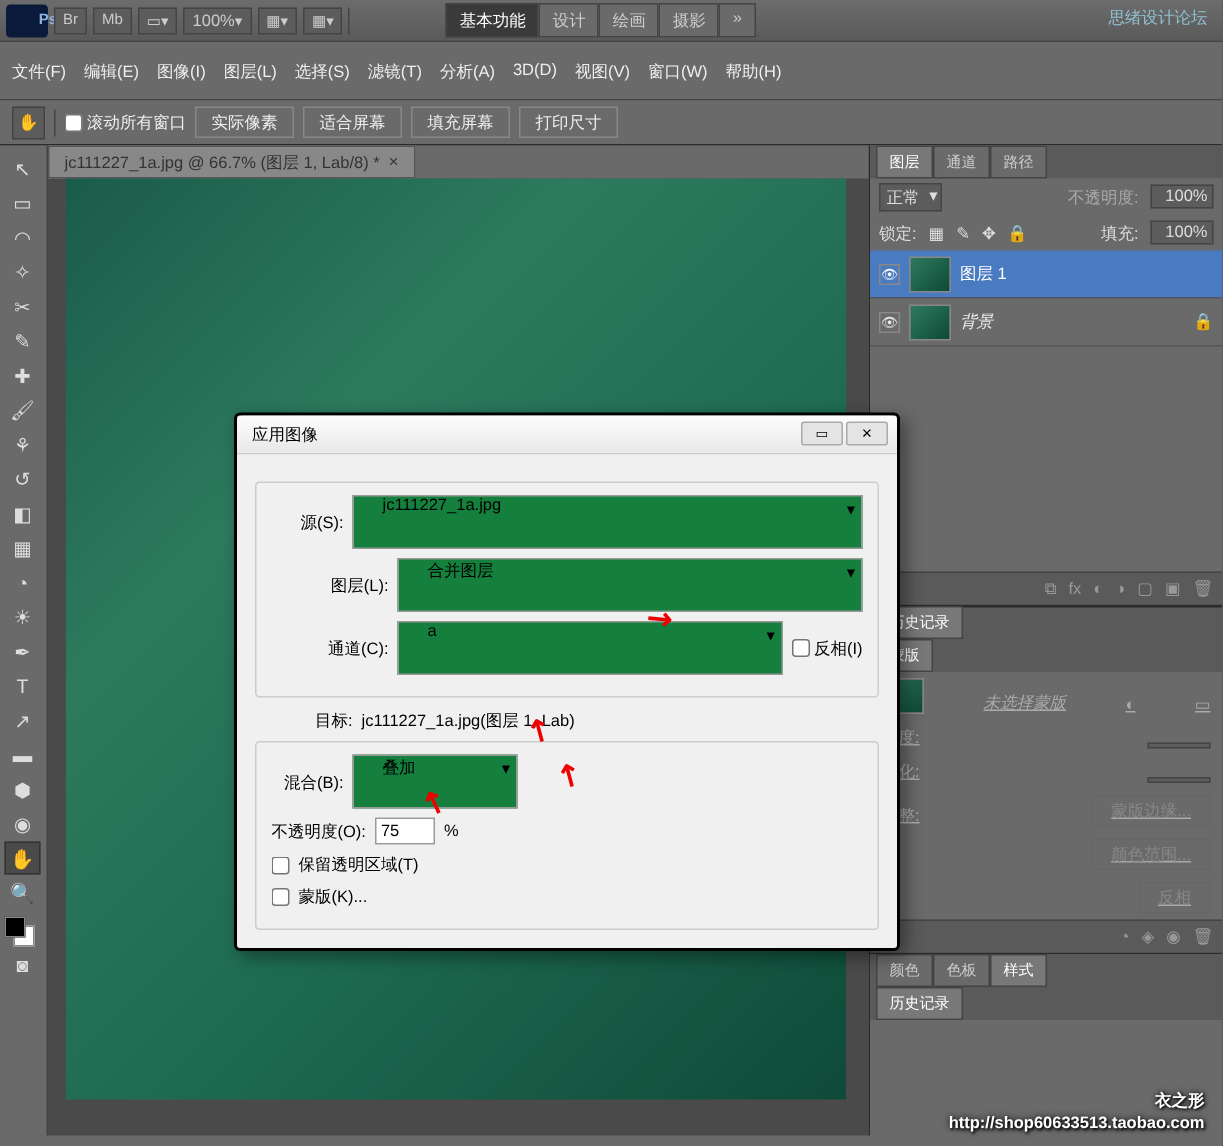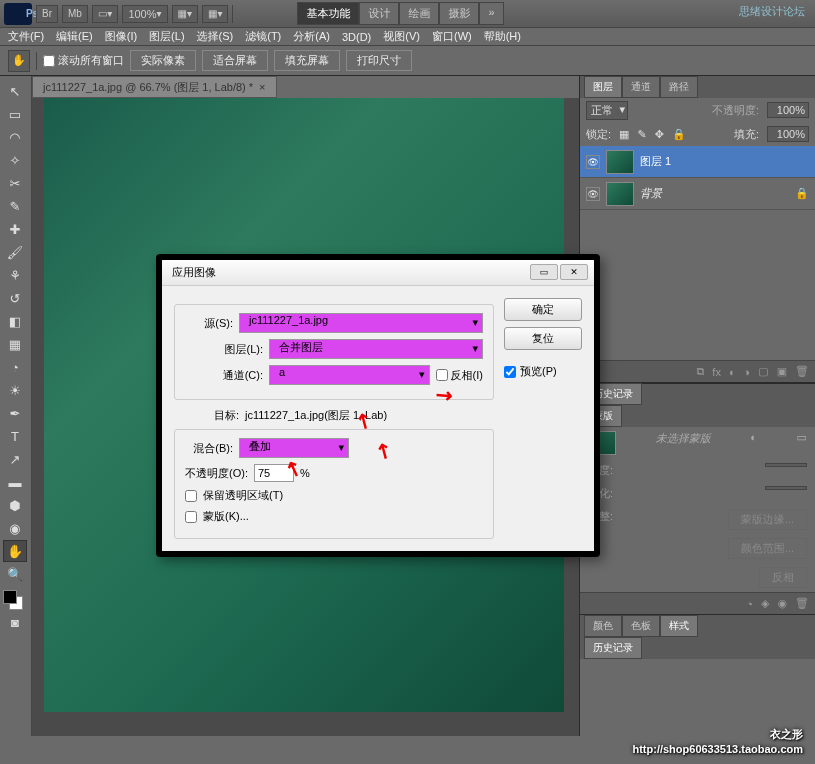--- a/index.html
+++ b/index.html
@@ -9,21 +9,21 @@
 .titlebar { height: 28px; background: linear-gradient(#6c6c6c,#5a5a5a); display: flex; align-items: center; padding: 0 4px; gap: 4px; border-bottom: 1px solid #444; position: relative; }
 .ps-logo { width: 22px; height: 22px; background: #0a1a3a; border-radius: 3px; color: #8db4e0; font-weight: bold; display: flex; align-items: center; justify-content: center; font-size: 10px; padding-left: 28px; }
 .tb-btn { height: 18px; padding: 0 5px; background: #5c5c5c; border: 1px solid #444; color: #ccc; display: flex; align-items: center; justify-content: center; font-size: 10px; }
 .tb-sep { width: 1px; height: 18px; background: #444; }
 .workspace-tabs { display: flex; gap: 0; margin-left: 60px; }
 .ws-tab { padding: 3px 8px; background: #6a6a6a; color: #ccc; border: 1px solid #444; }
 .ws-tab.active { background: #3a3a3a; color: #fff; }
 .logo-right { position: absolute; right: 10px; top: 4px; color: #8fc0d0; font-size: 11px; }
 
 
-.menubar { height: 18px; background: #6a6a6a; display: flex; align-items: center; padding: 0 8px; gap: 12px; color: #eee; border-bottom: 1px solid #444; }
+.menubar { height: 39px; background: #6a6a6a; display: flex; align-items: center; padding: 0 8px; gap: 12px; color: #eee; border-bottom: 1px solid #444; }
 .menu-item { cursor: default; }
 
 
 .optbar { height: 30px; background: #6a6a6a; display: flex; align-items: center; padding: 0 8px; gap: 6px; border-bottom: 1px solid #2a2a2a; }
 .opt-icon { width: 22px; height: 22px; background: #5c5c5c; border: 1px solid #444; display: flex; align-items: center; justify-content: center; color: #ddd; }
 .opt-check { display: flex; align-items: center; gap: 3px; color: #eee; }
 .opt-btn { padding: 2px 10px; background: #6a6a6a; border: 1px solid #888; color: #eee; text-align: center; }
 
 
 .main { display: flex; height: 660px; }
@@ -37,32 +37,32 @@
 .swatch .bg { position: absolute; width: 14px; height: 14px; background: #fff; border: 1px solid #888; right: 0; bottom: 0; }
 
 
 .canvas-area { flex: 1; background: #4a4a4a; position: relative; }
 .doc-tabs { height: 22px; background: #6a6a6a; display: flex; }
 .doc-tab { padding: 3px 10px; background: #888; color: #333; border: 1px solid #555; font-size: 10px; display: flex; align-items: center; gap: 6px; }
 .canvas { position: absolute; top: 22px; left: 12px; width: 520px; height: 614px; background: linear-gradient(135deg, #1a5c4a 0%, #2d7a5e 30%, #1e6b52 60%, #0f4a38 100%); }
 .status { position: absolute; bottom: 0; left: 0; right: 0; height: 22px; background: #6a6a6a; border-top: 1px solid #444; display: flex; align-items: center; padding: 0 8px; gap: 20px; color: #eee; }
 
 
-.dialog { position: absolute; top: 178px; left: 124px; width: 444px; background: #f0f0f0; border: 6px solid #000000; box-shadow: 4px 4px 12px rgba(0,0,0,0.4); border-radius: 4px; }
+.dialog { position: absolute; top: 178px; left: 124px; width: 444px; background: #f0f0f0; border: 2px solid #000000; box-shadow: 4px 4px 12px rgba(0,0,0,0.4); border-radius: 4px; }
 .dlg-title { height: 26px; background: linear-gradient(#fdfdfd,#e8e8e8); border-bottom: 1px solid #ccc; display: flex; align-items: center; padding: 0 10px; border-radius: 4px 4px 0 0; position: relative; }
 .dlg-close-group { position: absolute; right: 6px; top: 4px; display: flex; gap: 2px; }
 .dlg-close { width: 28px; height: 16px; background: #e4e4e4; border: 1px solid #aaa; border-radius: 2px; font-size: 9px; display: flex; align-items: center; justify-content: center; }
 .dlg-body { padding: 12px; display: flex; gap: 10px; }
 .dlg-left { flex: 1; }
 .dlg-right { width: 78px; display: flex; flex-direction: column; gap: 6px; }
 .dlg-btn { padding: 3px 0; background: linear-gradient(#fdfdfd,#e0e0e0); border: 1px solid #999; border-radius: 3px; text-align: center; }
 .dlg-preview { display: flex; align-items: center; gap: 4px; margin-top: 8px; }
 .dlg-row { display: flex; align-items: center; gap: 6px; margin-bottom: 6px; }
 .dlg-label { text-align: right; }
-.dlg-select { flex: 1; height: 20px; border: 1px solid #999; background: #d946ef; padding: 0 9px; position: relative; }
+.dlg-select { flex: 1; height: 36px; border: 1px solid #999; background: #15803d; padding: 0 19px; position: relative; }
 .dlg-select::after { content: "▾"; position: absolute; right: 4px; top: 2px; }
 .dlg-input { width: 40px; height: 18px; border: 1px solid #999; background: #fff; padding: 0 3px; }
 .dlg-fieldset { border: 1px solid #ccc; padding: 8px 10px; margin-top: 6px; border-radius: 3px; position: relative; }
 .red-arrow { position: absolute; color: #e00; font-size: 20px; font-weight: bold; }
 
 
 .panels { width: 236px; background: #6a6a6a; border-left: 1px solid #2a2a2a; display: flex; flex-direction: column; }
 .panel { border-bottom: 1px solid #2a2a2a; }
 .panel-tabs { height: 22px; background: #5a5a5a; display: flex; align-items: flex-end; padding-left: 4px; }
 .ptab { padding: 3px 8px; background: #6a6a6a; color: #ccc; border: 1px solid #444; font-size: 10px; }
@@ -70,21 +70,21 @@
 .panel-header { height: 24px; background: #6a6a6a; display: flex; align-items: center; padding: 0 6px; gap: 8px; color: #ddd; }
 .mini-select { background: #5c5c5c; border: 1px solid #444; color: #ddd; padding: 1px 14px 1px 4px; position: relative; }
 .mini-select::after { content: "▾"; position: absolute; right: 2px; }
 .mini-input { width: 42px; background: #5c5c5c; border: 1px solid #444; color: #ddd; padding: 1px 3px; text-align: right; }
 .layer-list { background: #6a6a6a; }
 .layer-row { height: 32px; display: flex; align-items: center; padding: 0 6px; gap: 6px; border-bottom: 1px solid #555; }
 .layer-row.selected { background: #4a7abf; color: #fff; }
 .eye { width: 14px; height: 14px; border: 1px solid #888; display: flex; align-items: center; justify-content: center; font-size: 9px; }
 .thumb { width: 28px; height: 24px; background: linear-gradient(135deg,#2d7a5e,#0f4a38); border: 1px solid #888; }
 .panel-footer { height: 22px; background: #5a5a5a; border-top: 1px solid #444; display: flex; align-items: center; justify-content: flex-end; padding: 0 6px; gap: 8px; color: #999; font-size: 10px; }
-.mask-panel .prow { display: flex; align-items: flex-start; justify-content: space-between; padding: 4px 8px; color: #aaa; }
+.mask-panel .prow { display: flex; align-items: flex-end; justify-content: space-between; padding: 4px 8px; color: #aaa; text-decoration: underline; }
 .pbtn { padding: 2px 12px; background: #6a6a6a; border: 1px solid #888; color: #ccc; }
 .pbtn.dis { color: #888; border-color: #666; }
 
 .watermark { position: absolute; bottom: 8px; right: 12px; color: #fff; text-shadow: 0 0 4px #000, 1px 1px 2px #000; font-size: 15px; font-weight: bold; text-align: right; line-height: 1.3; }
 
 input[type=checkbox] { width: 12px; height: 12px; }
 </style>
 </head>
 <body>
 
@@ -224,28 +224,20 @@
               </label>
             <label class="dlg-row">
                 <input type="checkbox" style="">
                 <span>蒙版(K)...</span>
               </label>
             <span class="red-arrow" style="top:-20px;left:180px;transform:rotate(210deg)">↘</span>
             <span class="red-arrow" style="top:28px;left:110px;transform:rotate(200deg)">↘</span>
             <span class="red-arrow" style="top:10px;left:200px;transform:rotate(210deg)">↘</span>
           </div>
         </div>
-        <div class="dlg-right">
-          <div class="dlg-btn">确定</div>
-          <div class="dlg-btn">复位</div>
-          <label class="dlg-preview">
-              <input type="checkbox" checked="" style="">
-              <span>预览(P)</span>
-            </label>
-        </div>
       </div>
     </div>
 
   </div>
 
   <div class="panels">
 
     <div class="panel">
       <div class="panel-tabs">
         <div class="ptab active">图层</div>

